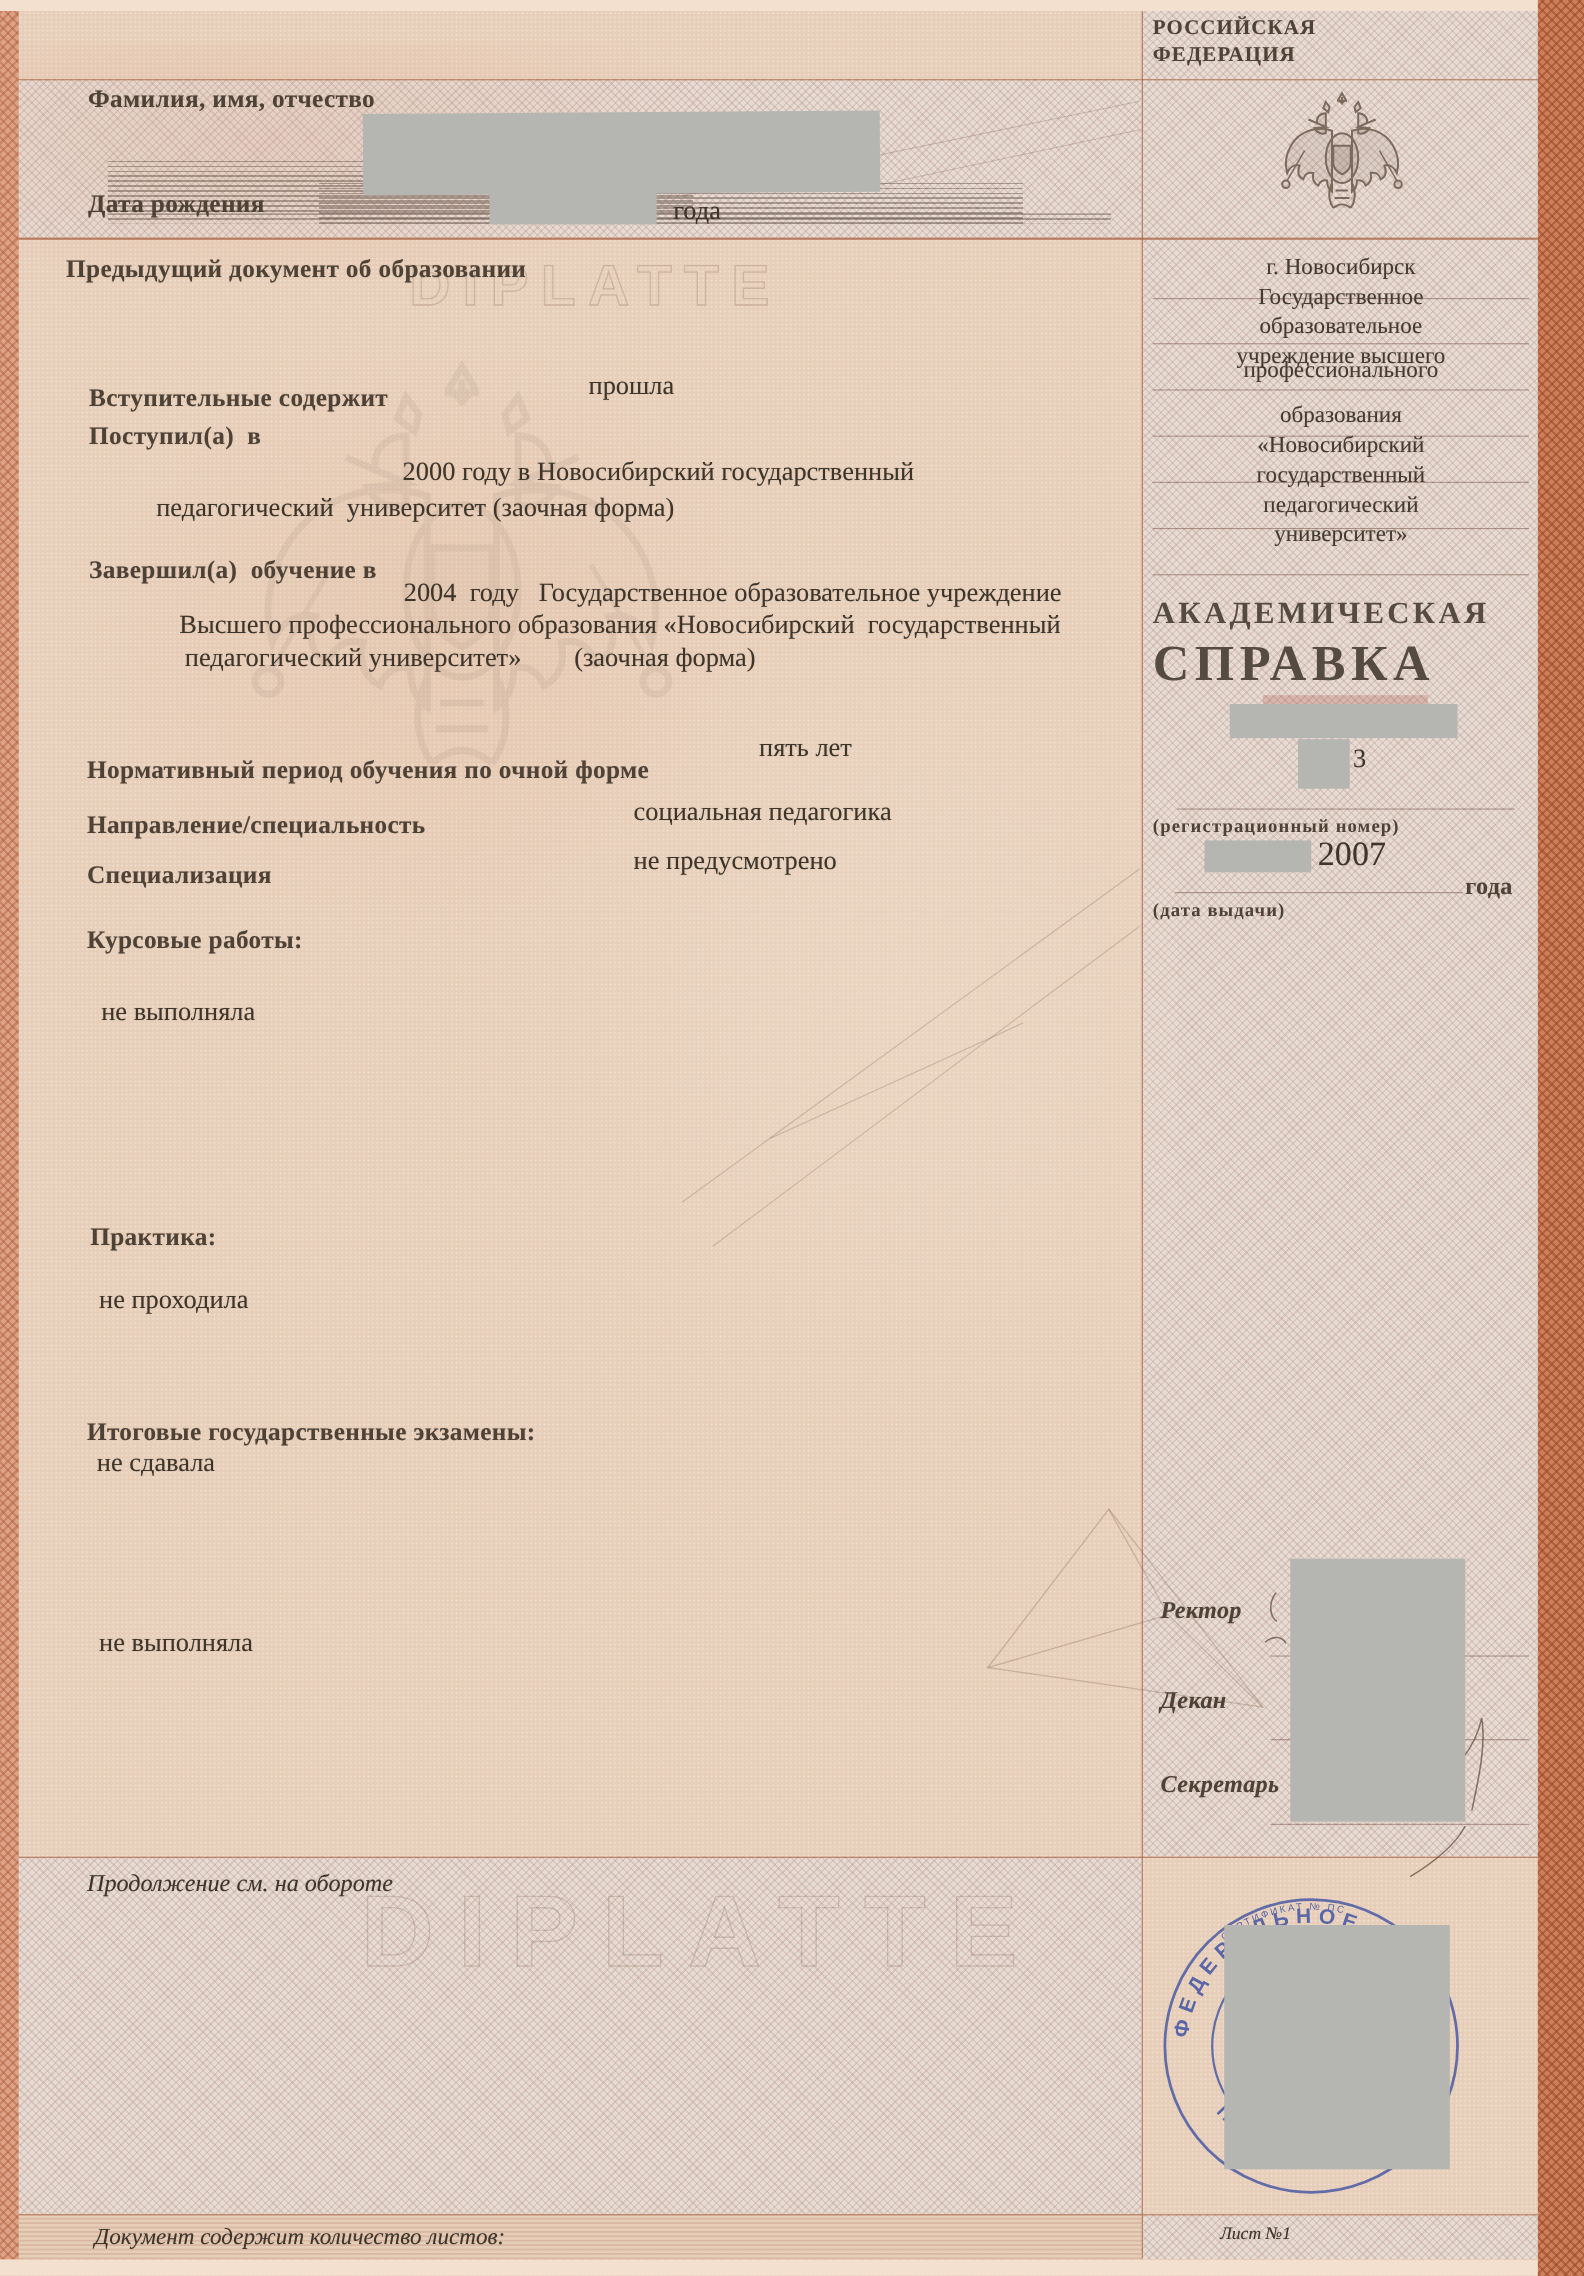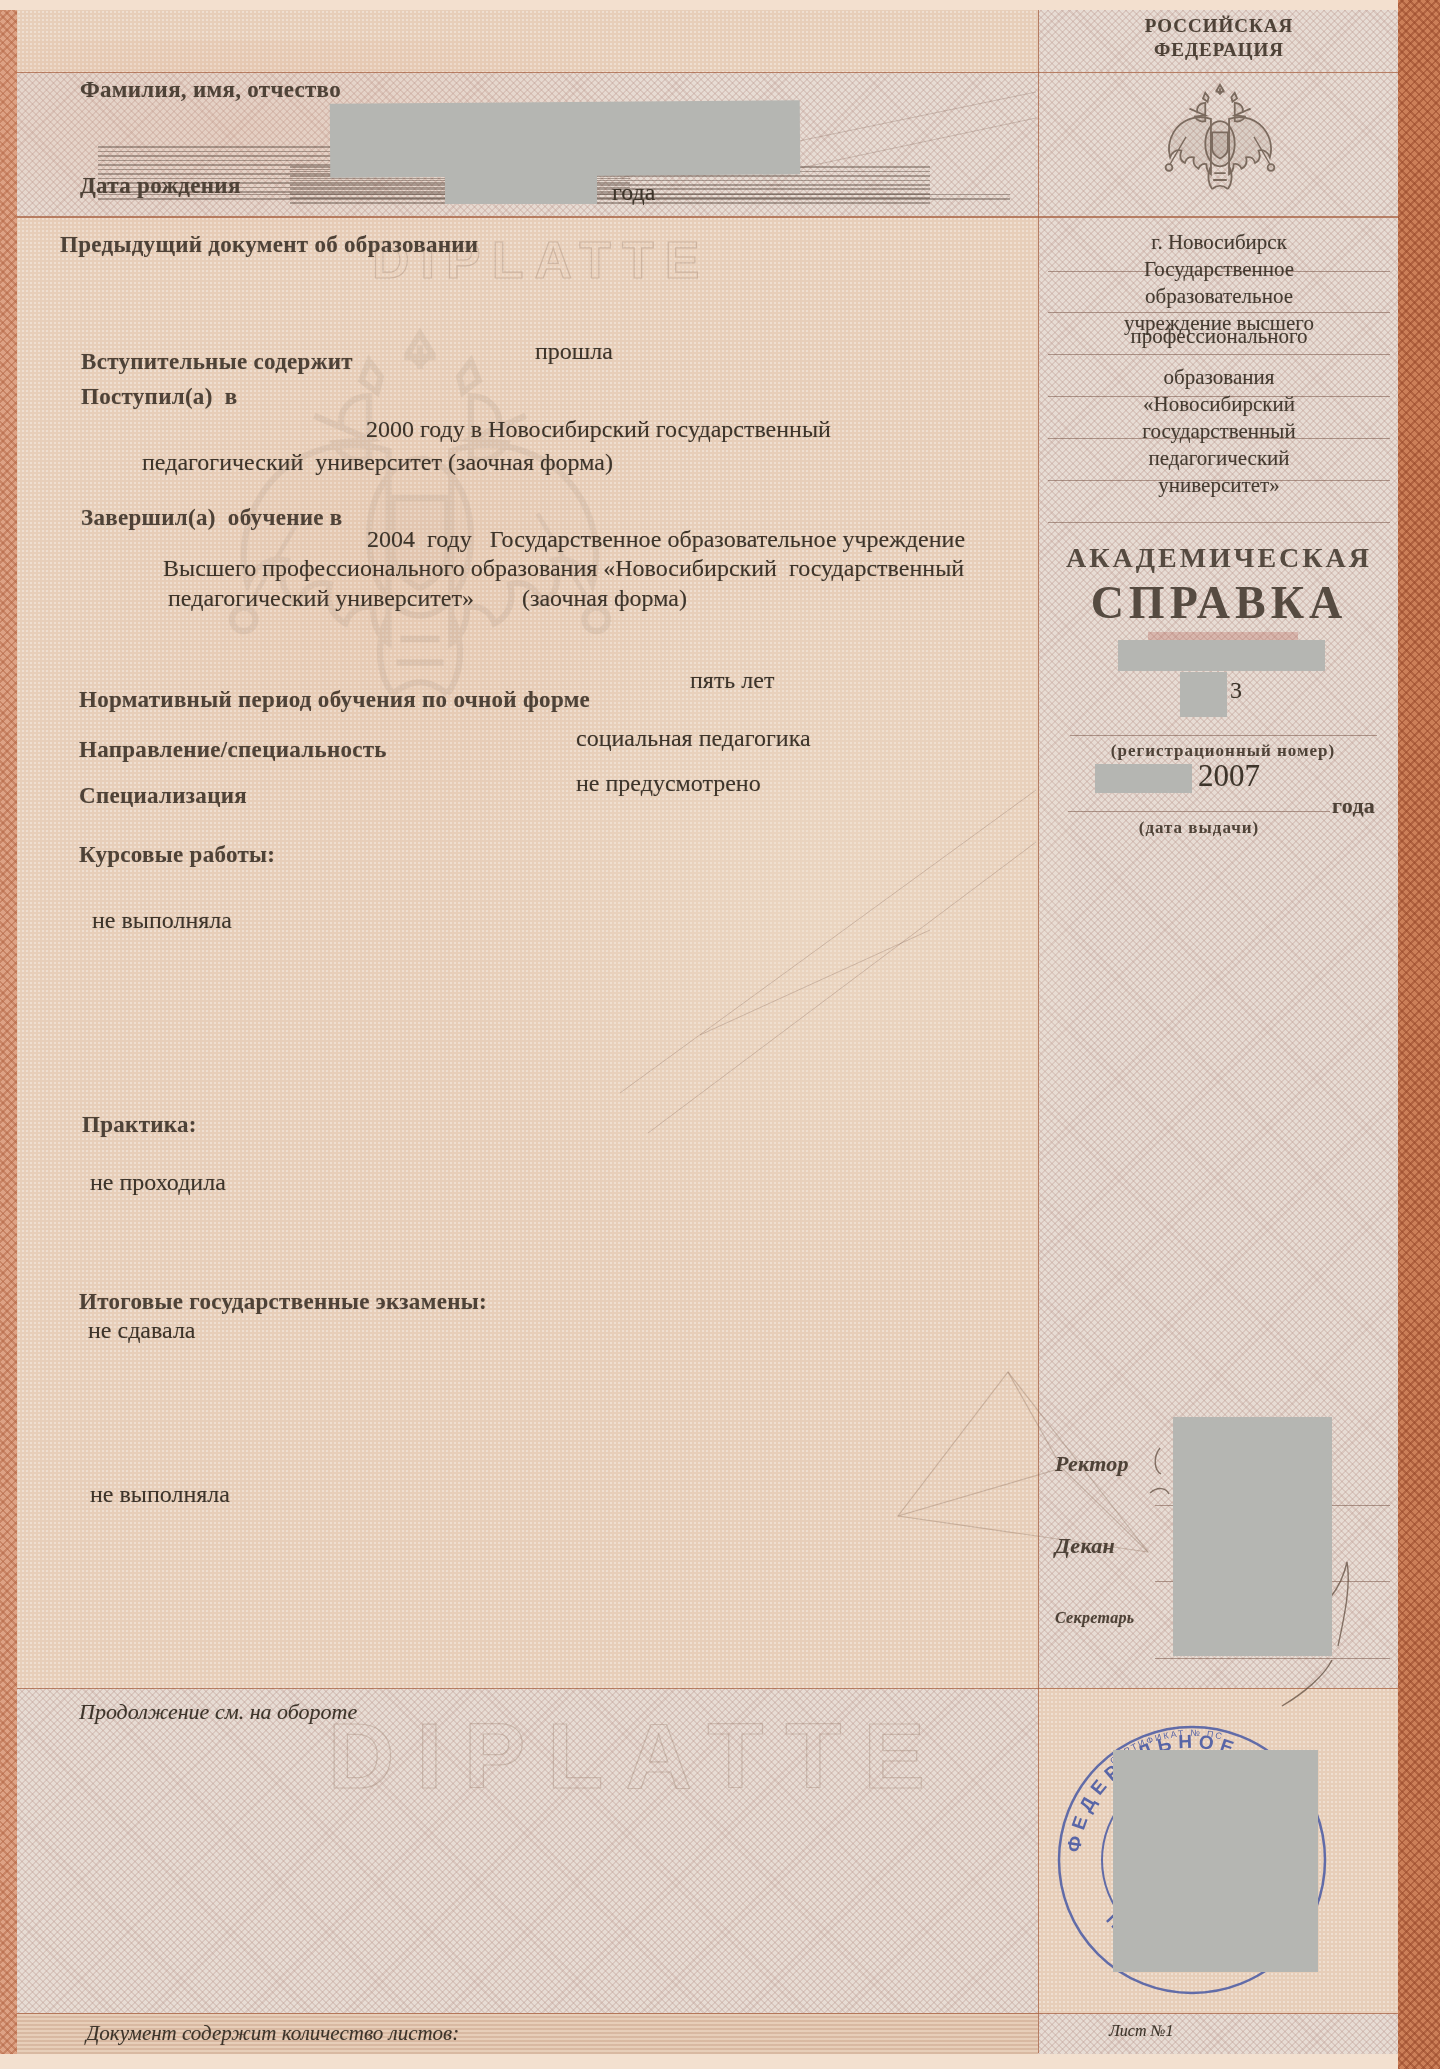--- a/index.html
+++ b/index.html
@@ -26,21 +26,21 @@
   .stripesfill{background-image:repeating-linear-gradient(180deg, rgba(88,72,62,.55) 0 1.5px, transparent 1.5px 4.5px);}
   .footstripe{background-image:repeating-linear-gradient(0deg, rgba(178,128,102,.28) 0 1px, transparent 1px 3px);}
   .lab{font-weight:700;font-size:23px;color:#4e4237;letter-spacing:.3px;line-height:1.05;
        text-shadow:0 0 1px rgba(80,65,50,.25);white-space:pre;}
   .val{font-weight:400;font-size:24px;color:#3d342a;line-height:1.05;
        text-shadow:0 0 1px rgba(60,50,40,.30);white-space:pre;}
   .ital{font-style:italic;}
   .line{background:rgba(168,98,66,.75);}
   .rule{background:rgba(122,88,72,.55);height:1px;}
   .redact{background:#b5b6b2;}
-  .cntr{text-align:center;}
+  .cntr{text-align:left;}
   .org-line{font-size:21px;color:#443a30;line-height:1;width:352px;left:1043px;text-align:center;
             text-shadow:0 0 1px rgba(70,58,46,.3);}
   .wm{color:transparent;-webkit-text-stroke:1.2px rgba(150,122,102,.33);
       font-family:"Liberation Sans",sans-serif;font-weight:700;white-space:pre;margin-top:12px;}
   .cap{font-weight:700;font-size:17px;color:#4e4237;letter-spacing:1px;}
   .blob{pointer-events:none;}
 </style>
 </head>
 <body>
 
@@ -189,21 +189,21 @@
   <div class="abs val" style="left:1230px;top:678px">3</div>
   <div class="abs rule" style="left:1070px;top:735px;width:307px"></div>
   <div class="abs cap cntr" style="left:1048px;top:741px;width:350px">(регистрационный номер)</div>
   <div class="abs val" style="left:1198px;top:760px;font-size:31px">2007</div>
   <div class="abs rule" style="left:1068px;top:811px;width:262px"></div>
   <div class="abs lab" style="left:1332px;top:794px;font-size:22px">года</div>
   <div class="abs cap cntr" style="left:1048px;top:818px;width:302px">(дата выдачи)</div>
 
   <div class="abs lab ital" style="left:1055px;top:1452px;font-size:22px">Ректор</div>
   <div class="abs lab ital" style="left:1055px;top:1534px;font-size:22px">Декан</div>
-  <div class="abs lab ital" style="left:1055px;top:1610px;font-size:16px">Секретарь</div>
+  <div class="abs lab ital" style="left:1055px;top:1610px;font-size:22px">Секретарь</div>
   <div class="abs rule" style="left:1155px;top:1505px;width:235px"></div>
   <div class="abs rule" style="left:1155px;top:1581px;width:235px"></div>
   <div class="abs rule" style="left:1155px;top:1658px;width:235px"></div>
 
   <svg class="abs" style="left:1040px;top:1712px" width="320" height="300" viewBox="0 0 320 300">
     <g fill="none" stroke="#4053a3" opacity=".8">
       <circle cx="152" cy="148" r="133" stroke-width="2.5"></circle>
       <circle cx="152" cy="148" r="90" stroke-width="2"></circle>
     </g>
     <defs>

